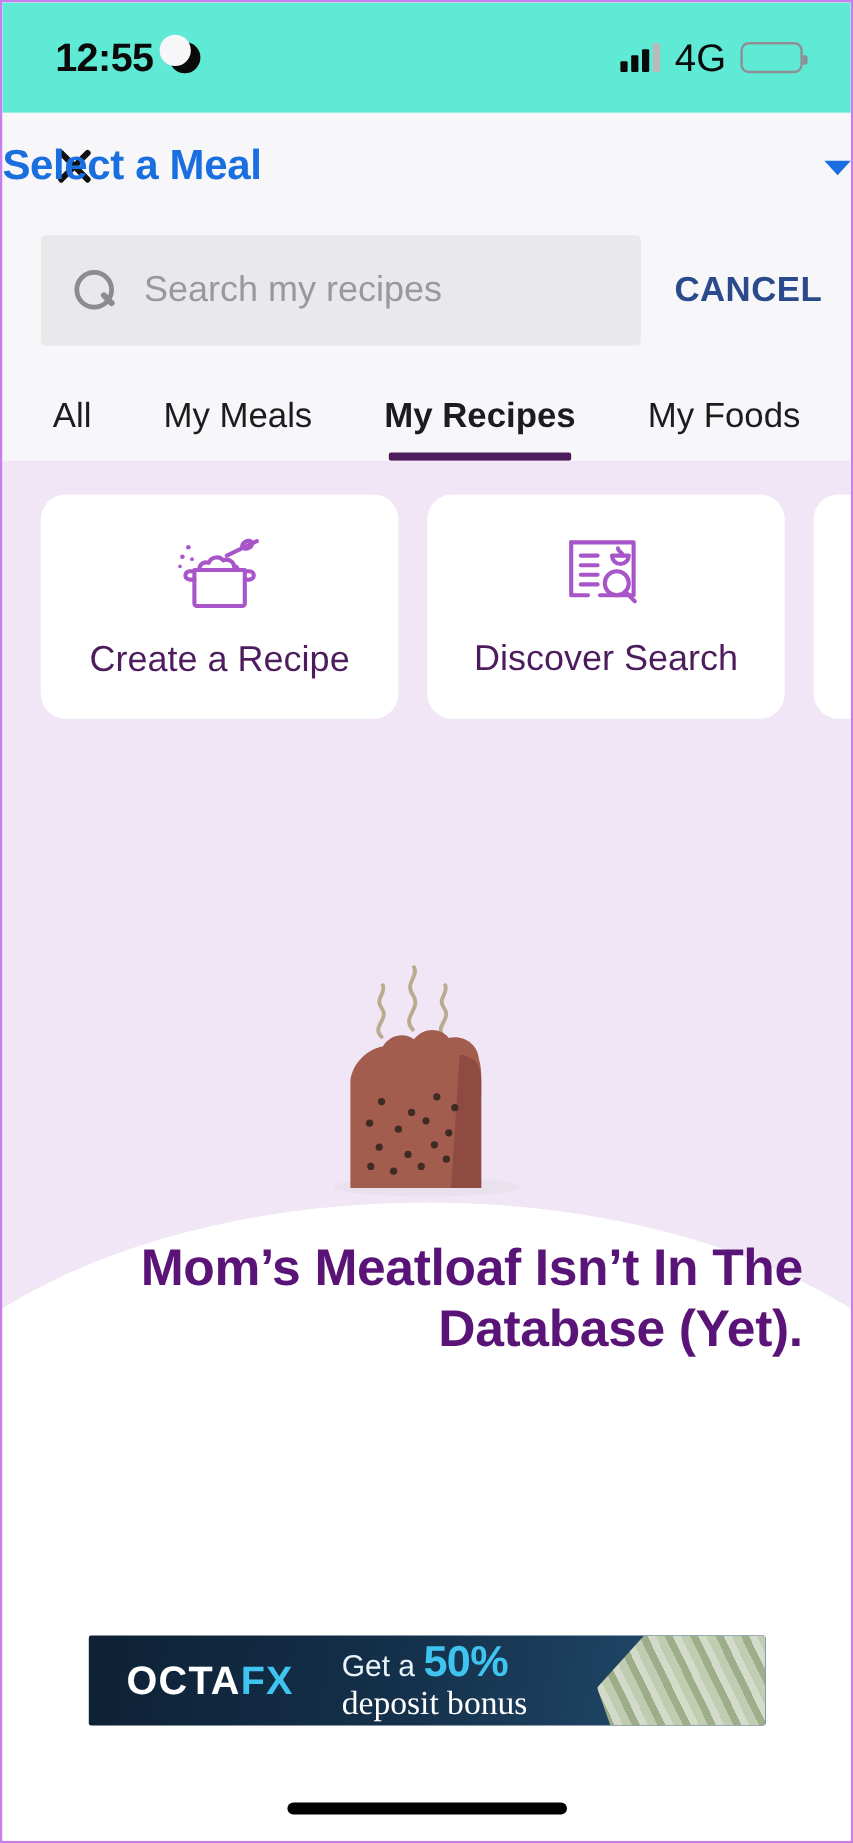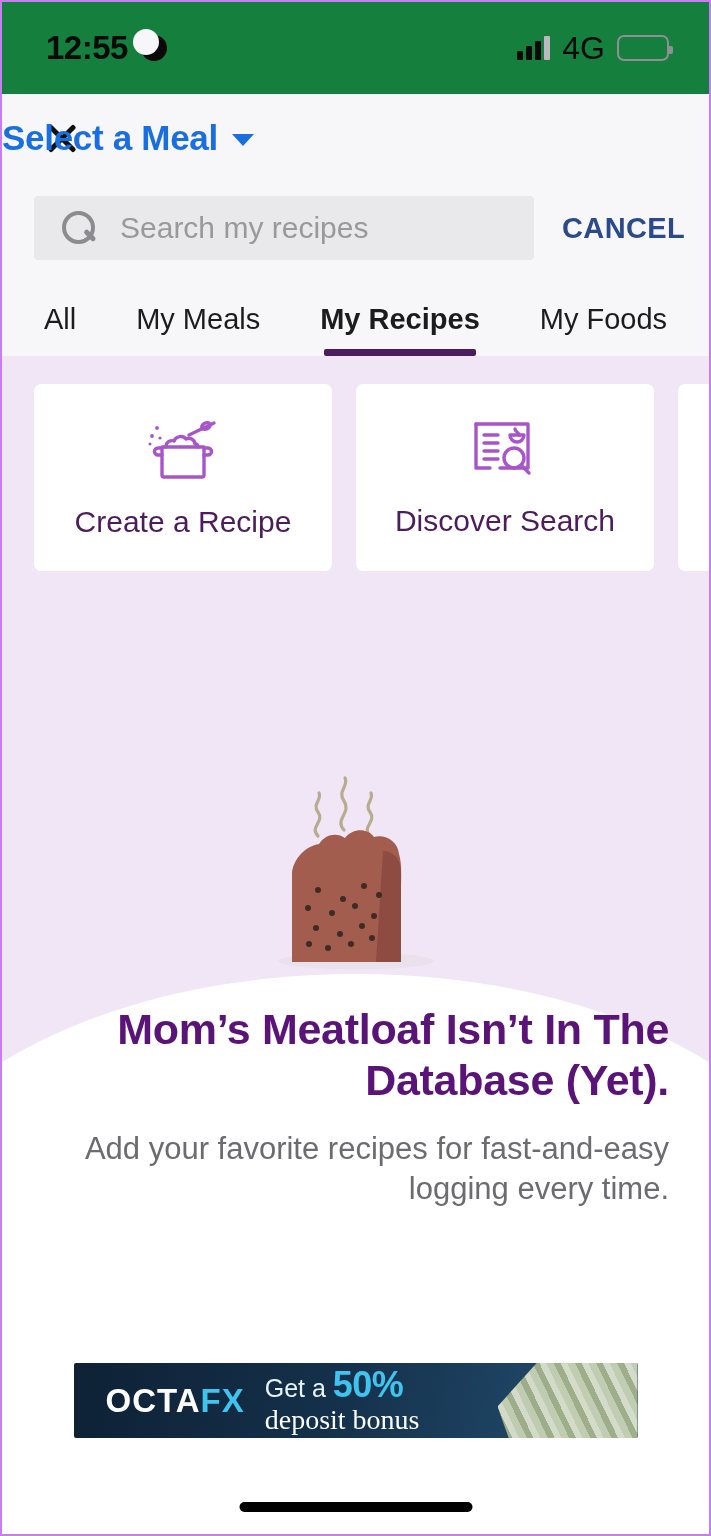--- a/index.html
+++ b/index.html
@@ -12,21 +12,21 @@
   }
   #phone {
     position:absolute; inset:0;
     border:2px solid #c77ff0;
     background:#ffffff;
     overflow:hidden;
   }
 
   
   .statusbar {
-    height:92px; background:#15803d;
+    height:92px; background:#5eead4;
     display:flex; align-items:center; justify-content:space-between;
     padding:0 40px 0 44px;
   }
   .status-left { display:flex; align-items:center; gap:13px; }
   .status-time { font-size:33px; font-weight:600; color:#0a0a0a; letter-spacing:-0.5px; }
   .moon-icon { width:26px; height:26px; position:relative; display:block; }
   .moon-icon::before{
     content:""; position:absolute; inset:0;
     border-radius:50%; background:#0a0a0a;
   }
@@ -58,39 +58,39 @@
     flex:0 0 auto;
   }
   .close-btn::before,.close-btn::after{
     content:""; position:absolute; left:6px; top:22px;
     width:36px; height:5px; background:#111; border-radius:2px;
   }
   .close-btn::before{ transform:rotate(45deg); }
   .close-btn::after{ transform:rotate(-45deg); }
   .nav-title-wrap{
     position:absolute; left:0; right:0; top:0; bottom:0;
-    display:flex; align-items:center; justify-content:flex-start; gap:14px;
+    display:flex; align-items:center; justify-content:space-between; gap:14px;
     pointer-events:none;
   }
   .nav-title{
     font-size:35px; font-weight:700; color:#1a6fe0; letter-spacing:-0.3px;
     pointer-events:auto; cursor:pointer;
   }
   .caret-down{
     width:0;height:0;border-left:11px solid transparent;border-right:11px solid transparent;
     border-top:12px solid #1a6fe0; margin-top:4px; pointer-events:auto;
   }
 
   
   .search-row{
     background:#f7f6f8; display:flex; align-items:center;
     padding:14px 0 18px 0;
   }
   .search-box{
-    margin-left:32px; flex:1 1 auto; height:64px; background:#e9e8eb;
+    margin-left:32px; flex:1 1 auto; height:92px; background:#e9e8eb;
     border-radius:4px; display:flex; align-items:center; padding:0 28px; gap:24px;
   }
   .mag-icon{ width:34px;height:34px;position:relative;flex:0 0 auto;}
   .mag-icon::before{content:"";position:absolute;left:0;top:0;width:25px;height:25px;
     border:4px solid #8b8b90;border-radius:50%;}
   .mag-icon::after{content:"";position:absolute;left:21px;top:22px;width:14px;height:4.5px;
     background:#8b8b90;border-radius:3px;transform:rotate(45deg);}
   .search-input{
     border:none;background:transparent;outline:none;flex:1;
     font-family:"Liberation Sans",sans-serif; font-size:30px; color:#3a3a3c;
@@ -120,21 +120,21 @@
   .content{
     position:relative; background:#f0e6f5;
     height:1160px; overflow:hidden;
   }
   .card-strip{
     position:absolute; top:28px; left:0; right:0;
     display:flex; gap:24px; padding-left:32px;
   }
   .action-card{
     flex:0 0 auto; width:298px; height:187px; background:#fff;
-    border-radius:7px; display:flex; flex-direction:column;
+    border-radius:21px; display:flex; flex-direction:column;
     align-items:center; justify-content:center; gap:22px; cursor:pointer;
   }
   .action-card.partial{ width:60px; }
   .card-label{ font-size:30px; color:#4d1c5c; font-weight:400; }
 
   
   .ellipse{
     position:absolute; left:-120px; right:-120px; top:618px; height:1200px;
     background:#ffffff; border-radius:50% 50% 0 0 / 22% 22% 0 0;
   }
@@ -162,21 +162,21 @@
     width:564px; height:75px; border-radius:2px; cursor:pointer;
     background:linear-gradient(100deg,#0e2135 0%,#14304a 45%,#1d4160 75%,#2d5775 100%);
     display:flex; align-items:center; position:relative; overflow:hidden;
   }
   .ad-logo{
     margin-left:32px; font-size:33px; font-weight:700; letter-spacing:1px;
     font-family:"Liberation Sans",sans-serif;
   }
   .ad-logo .octa{ color:#ffffff; }
   .ad-logo .fx{ color:#3fc3ef; }
-  .ad-copy{ margin-left:20px; line-height:1.0; }
+  .ad-copy{ margin-left:40px; line-height:1.0; }
   .ad-line1{ font-size:25px; color:#e9f3fa; }
   .ad-line1 b{ font-size:36px; color:#3fc3ef; font-weight:700; letter-spacing:-0.5px;}
   .ad-line2{ font-size:28px; color:#ffffff; margin-top:3px; font-weight:500;font-family:Liberation Serif, serif; }
   .money{
     position:absolute; right:0; top:0; width:140px; height:100%;
     background:
       repeating-linear-gradient(64deg,#cfd8b8 0 7px,#a9b78c 7px 13px,#e3e8d2 13px 19px),
       linear-gradient(#bcc8a2,#8d9c72);
     opacity:.92;
     clip-path:polygon(28% 0,100% 0,100% 100%,8% 100%,0 58%);
@@ -300,21 +300,20 @@
         <circle cx="166" cy="168" r="3"></circle>
           <circle cx="132" cy="190" r="3"></circle>
         <circle cx="155" cy="186" r="3"></circle>
           <circle cx="176" cy="180" r="3"></circle>
         <circle cx="113" cy="186" r="3"></circle>
       </g>
     </svg>
 
     <div class="empty-text">
       <div class="empty-title">Mom’s Meatloaf Isn’t In The Database (Yet).</div>
-      <div class="empty-sub">Add your favorite recipes for fast-and-easy logging every time.</div>
     </div>
   </div>
 
   <div class="ad-wrap">
     <div class="ad-banner">
       <div class="ad-logo">
         <span class="octa">OCTA</span><span class="fx">FX</span>
       </div>
       <div class="ad-copy">
         <div class="ad-line1"><span>Get a </span><b>50%</b></div>

